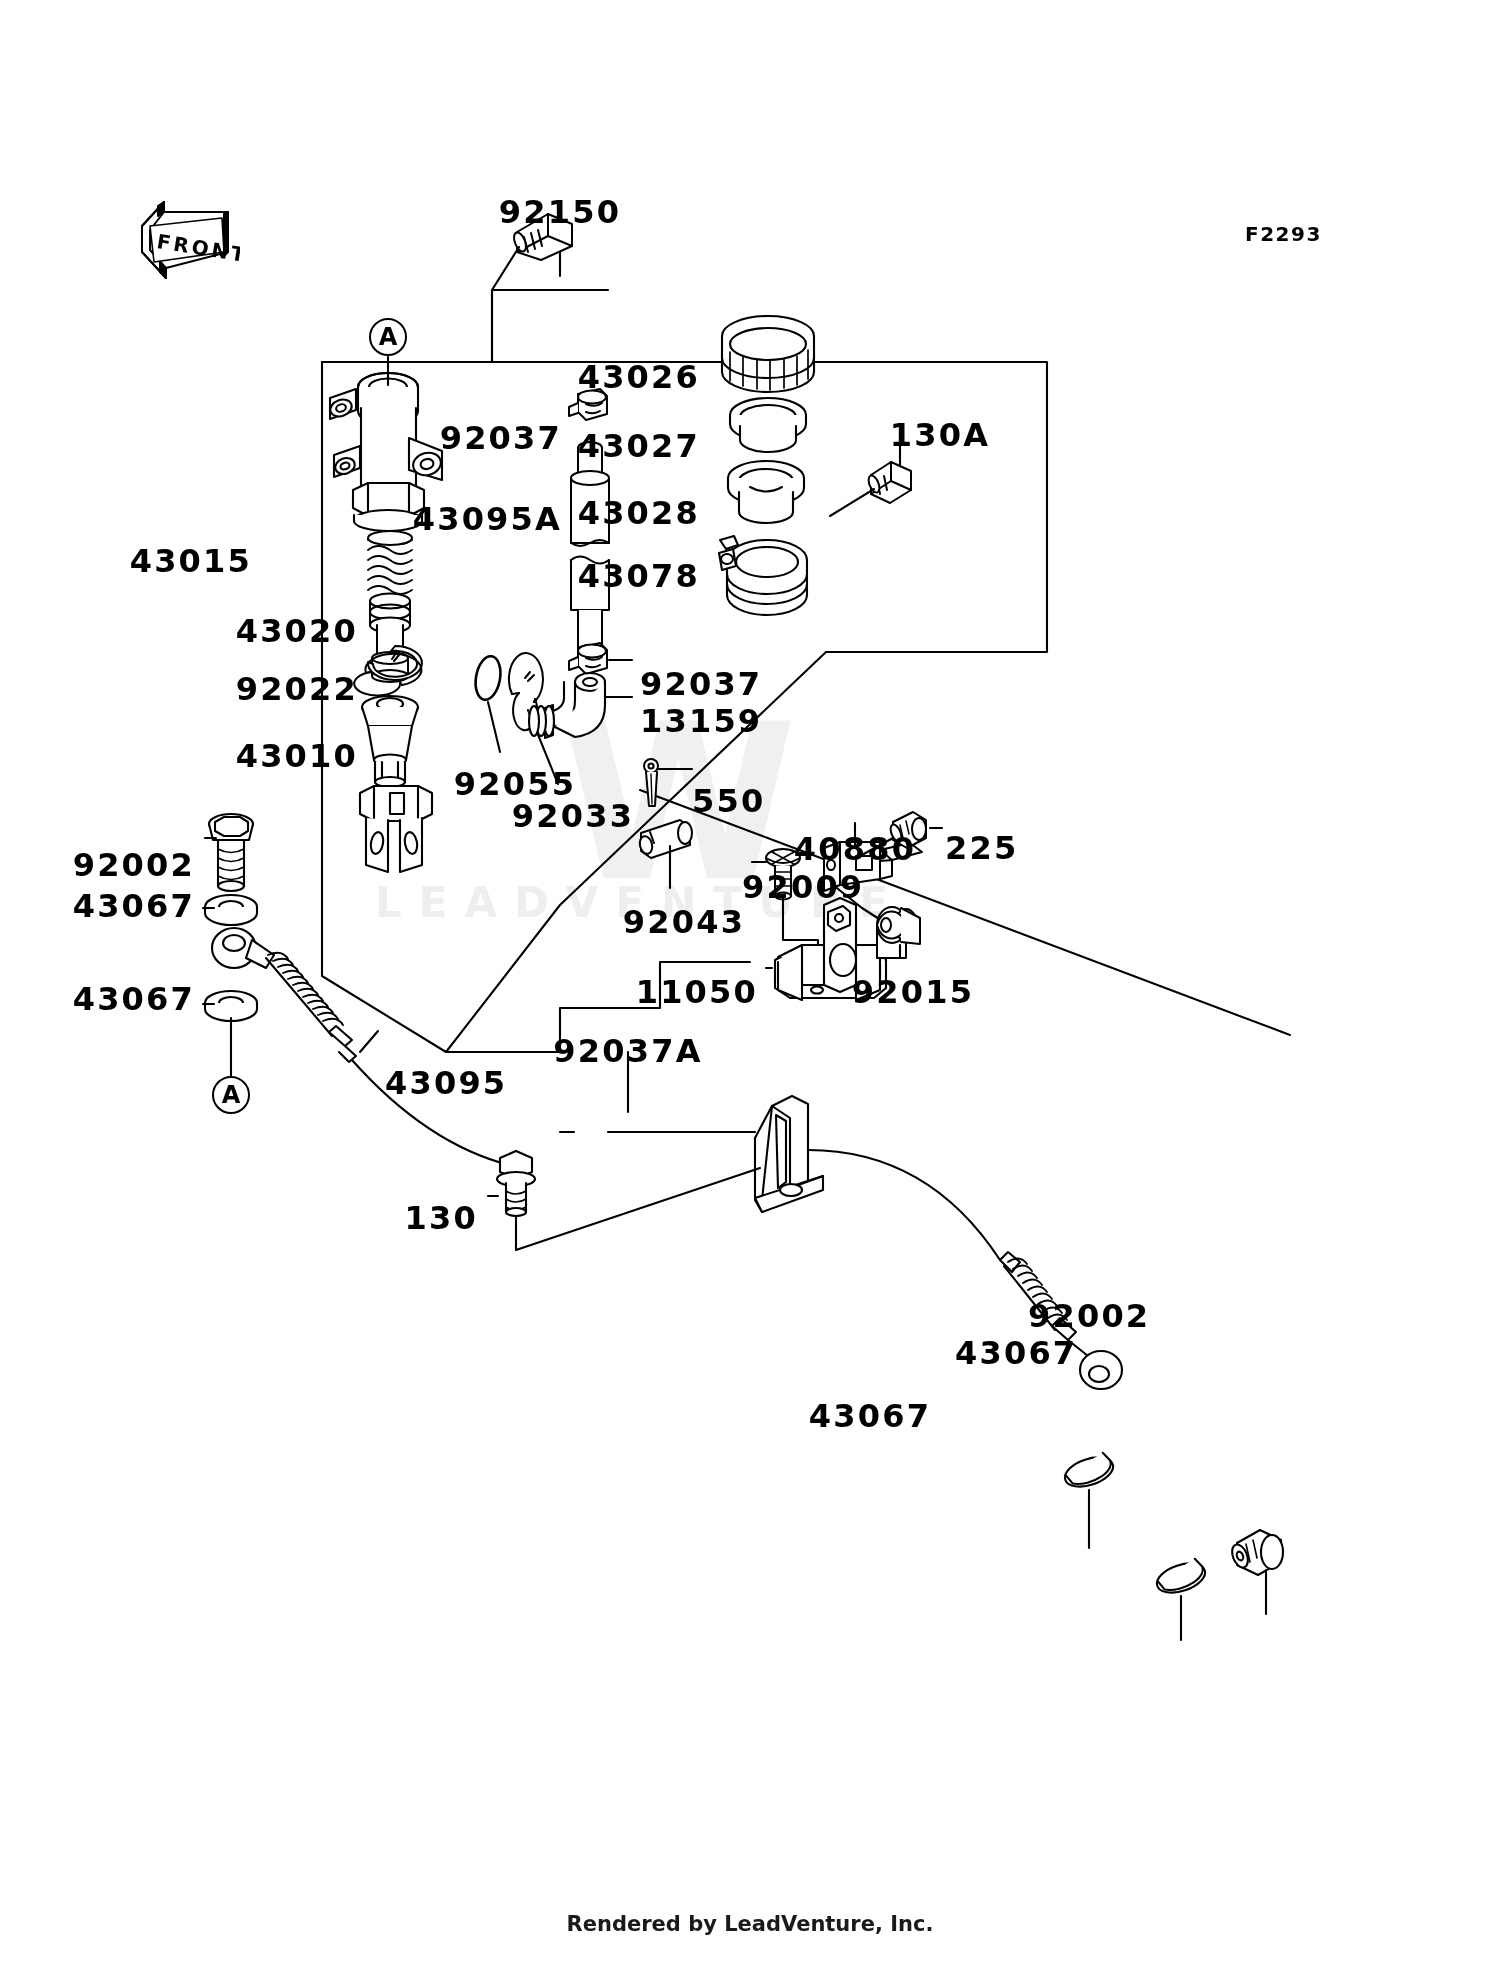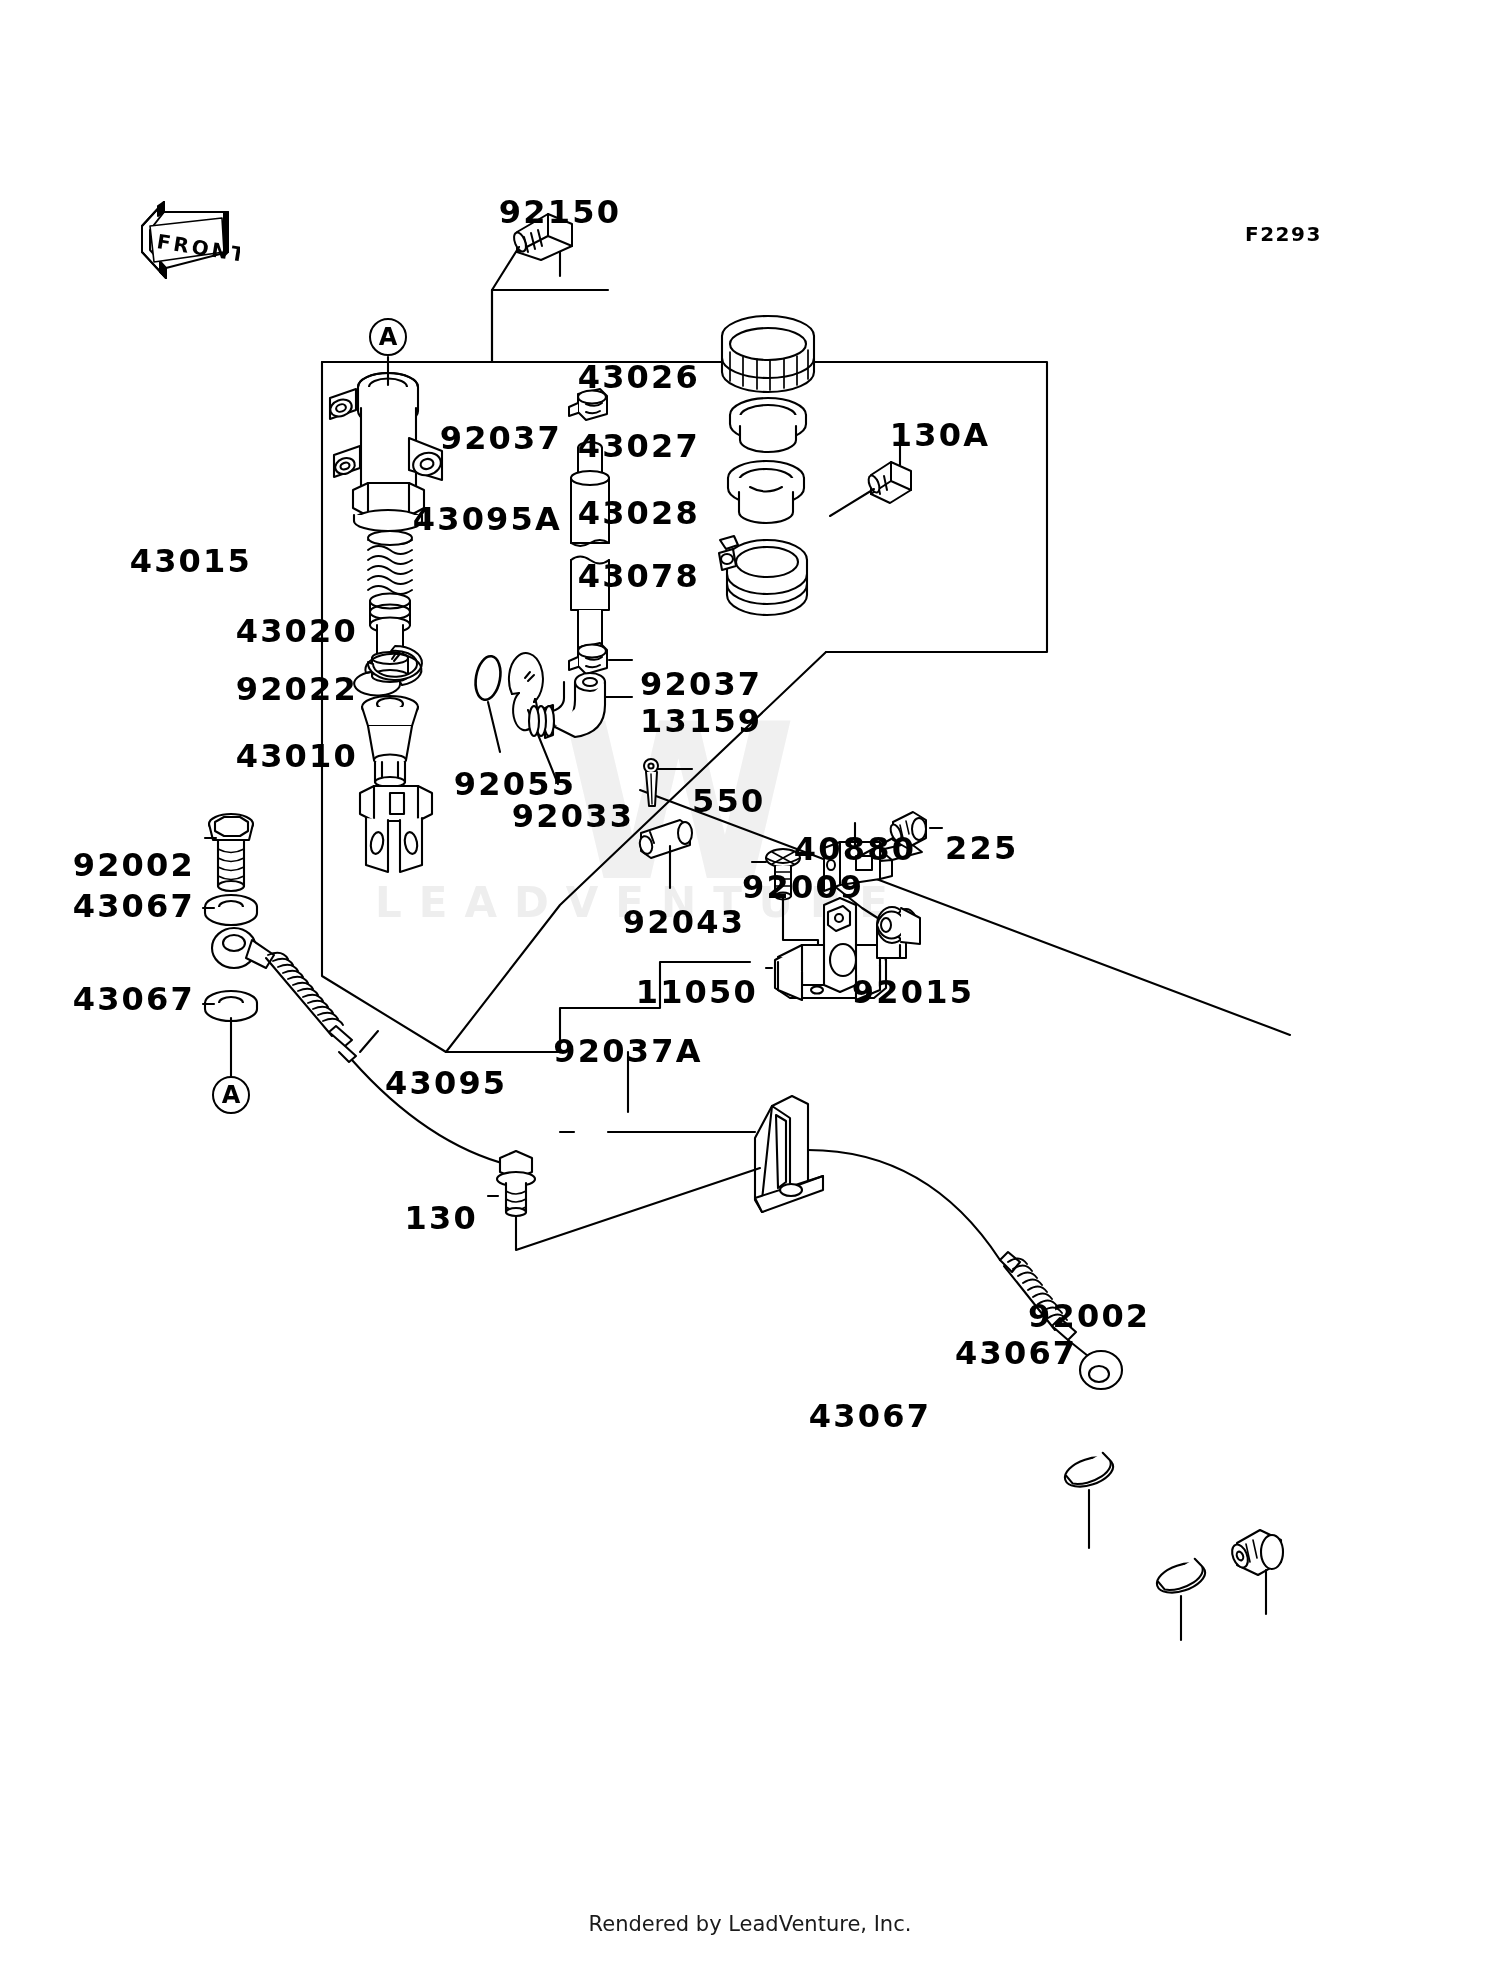--- a/index.html
+++ b/index.html
@@ -15,21 +15,21 @@
     white-space:nowrap;line-height:1;font-family:"DejaVu Sans","Liberation Sans",sans-serif;
   }
   .lbl.r{transform:translateX(-100%);}
   .lbl.c{transform:translateX(-50%);}
   .code{
     position:absolute;font-size:20px;font-weight:700;letter-spacing:1.5px;
     font-family:"DejaVu Sans","Liberation Sans",sans-serif;
   }
   .footer{
     position:absolute;left:0;right:0;bottom:26px;text-align:center;
-    font-size:21px;font-family:"DejaVu Sans","Liberation Sans",sans-serif;color:#1a1a1a;
+    font-size:21px;font-family:"DejaVu Sans","Liberation Sans",sans-serif;color:#1a1a1a;font-weight:bold;
   }
   .wm{
     position:absolute;color:#eeeeee;font-weight:700;pointer-events:none;
     user-select:none;
   }
   #wm-text{
     left:375px;top:878px;font-size:42px;letter-spacing:17px;
   }
   #wm-mark{left:560px;top:718px;font-size:215px;line-height:.8;color:#f0f0f0;}
   .refA{

